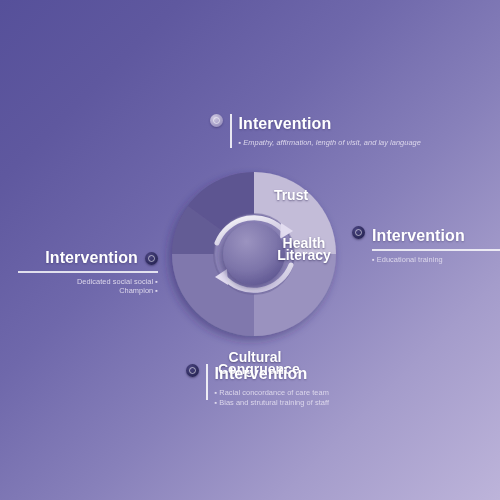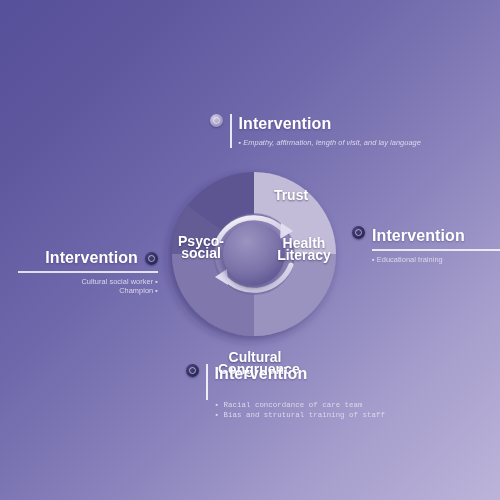--- a/index.html
+++ b/index.html
@@ -175,21 +175,21 @@
     align-items: flex-start;
     gap: 7px;
   }
   #callout-bottom .vrule {
     width: 1.5px;
     height: 36px;
     background: rgba(255,255,255,.85);
     flex: 0 0 1.5px;
   }
   #callout-bottom .body { padding-top: 1px; }
-  #callout-bottom ul { margin-top: 18px; font-family: Liberation Mono, monospace; }
+  #callout-bottom ul { margin-top: 5px; }
 </style>
 </head>
 <body>
 
 <div id="wheel">
   <svg width="172" height="172" viewBox="0 0 172 172" aria-hidden="true">
     <defs>
       <radialGradient id="hubGrad" cx="38%" cy="30%" r="78%">
         <stop offset="0%" stop-color="#9b93c0"></stop>
         <stop offset="60%" stop-color="#7d75aa"></stop>
@@ -232,22 +232,20 @@
     </g>
 
     <circle cx="86" cy="86" r="31" fill="url(#hubGrad)" filter="url(#hubShadow)"></circle>
   </svg>
 
   <div class="seg-label" id="lbl-trust">Trust</div>
   <div class="seg-label" id="lbl-health">Health
 Literacy</div>
   <div class="seg-label" id="lbl-cultural">Cultural
 Congruence</div>
-  <div class="seg-label" id="lbl-psyco">Psyco-
-social</div>
 </div>
 
 <div class="callout" id="callout-top">
   <div class="bead light"></div>
   <div class="vrule"></div>
   <div class="body">
     <div class="title">Intervention</div>
     <ul>
       <li><span class="b">▪</span>
         <span>Empathy, affirmation, length of visit, and lay language</span></li>
@@ -267,21 +265,21 @@
   </div>
 </div>
 
 <div class="callout" id="callout-left">
   <div class="head">
     <div class="title">Intervention</div>
     <div class="bead dark"></div>
   </div>
   <div class="hrule"></div>
   <ul>
-    <li><span>Cultural social worker</span>
+    <li><span>Dedicated social social</span>
       <span class="b">▪</span></li>
     <li><span>Champion</span>
       <span class="b">▪</span></li>
   </ul>
 </div>
 
 <div class="callout" id="callout-bottom">
   <div class="bead dark"></div>
   <div class="vrule"></div>
   <div class="body">

